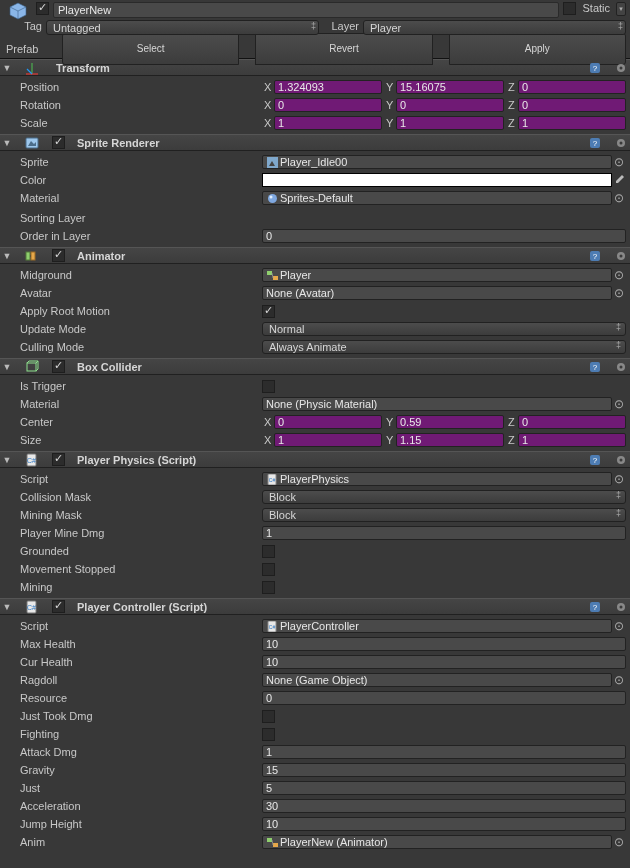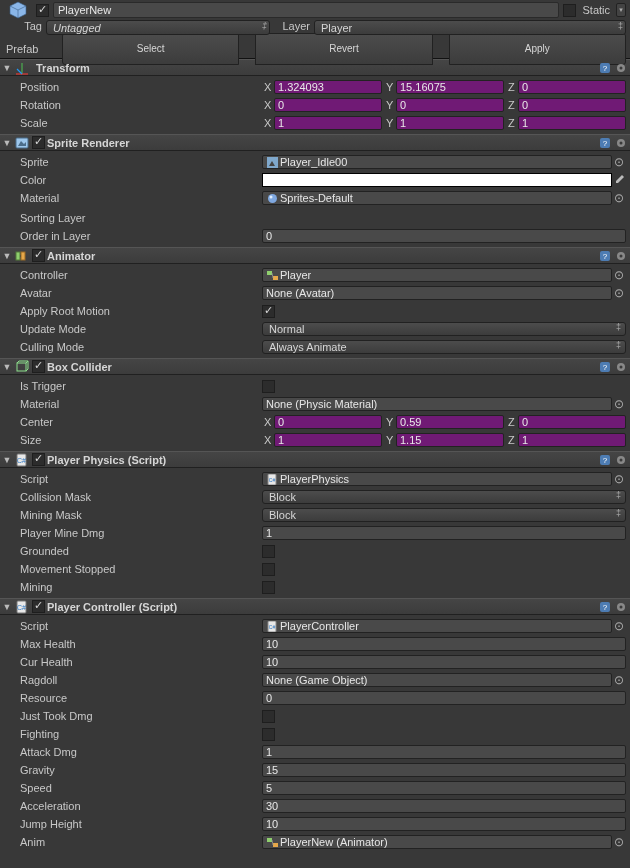--- a/index.html
+++ b/index.html
@@ -7,54 +7,54 @@
   body {
     background: #383838;
     font-family: Arial, Helvetica, sans-serif;
     font-size: 11px;
     color: #c8c8c8;
     user-select: none;
   }
 
   
   .hdr { padding: 0; }
-  .hdr-row1 { display: flex; align-items: center; height: 20px; padding: 2px 4px; gap: 4px; }
+  .hdr-row1 { display: flex; height: 20px; padding: 2px 4px; gap: 4px; }
   .cube-icon { width: 28px; height: 18px; display: flex; align-items: center; justify-content: center; }
   .cube-icon svg { width: 20px; height: 20px; }
   .chk { width: 13px; height: 13px; background: #2c2c2c; border: 1px solid #1e1e1e; display: inline-block; position: relative; }
   .chk.checked::after { content: "✓"; position: absolute; left: 1px; top: -2px; font-size: 11px; color: #d8d8d8; }
   .name-box { flex: 1; height: 16px; background: #494949; border: 1px solid #2a2a2a; border-radius: 2px; padding: 0 4px; line-height: 14px; color: #e8e8e8; }
   .static-chk { width: 13px; height: 13px; background: #2c2c2c; border: 1px solid #1e1e1e; display: inline-block; }
   .static-lbl { color: #c8c8c8; padding: 0 2px; }
   .static-dd { width: 10px; height: 14px; background: #434343; border: 1px solid #222; border-radius: 2px; display: flex; align-items: center; justify-content: center; font-size: 7px; color: #aaa; }
 
   .hdr-row2 { display: flex; align-items: flex-start; height: 19px; padding: 0 4px; gap: 4px; }
   .tagl { width: 38px; text-align: right; color: #c8c8c8; }
   .dd { height: 15px; background: linear-gradient(#4c4c4c,#3c3c3c); border: 1px solid #212121; border-radius: 3px; display: flex; align-items: center; padding: 0 6px; gap: 4px; color: #d6d6d6; position: relative; }
   .dd::after { content: "‡"; position: absolute; right: 4px; top: 0px; font-size: 9px; color: #aaa; letter-spacing: -2px; }
-  .tag-dd { width: 224px; font-style: italic; }
+  .tag-dd { width: 273px; }
   .layerl { width: 36px; text-align: right; }
   .layer-dd { flex: 1; }
 
   .hdr-row3 { display: flex; align-items: center; height: 19px; padding: 0 4px; gap: 16px; }
   .prefl { width: 42px; text-align: left; padding-left: 2px; }
   .pbtn { flex: 1; height: 32px; background: linear-gradient(#4c4c4c,#3c3c3c); border: 1px solid #212121; display: flex; align-items: center; justify-content: center; font-size: 10px; color: #d6d6d6; }
   .pbtn:first-of-type { border-radius: 3px 0 0 3px; }
   .pbtn:last-of-type { border-radius: 0 3px 3px 0; }
   .hdr-bot { height: 1px; background: #111; }
 
   
   .comp-h {
     height: 17px;
     background: linear-gradient(#454545, #3c3c3c);
     border-top: 1px solid #555;
     border-bottom: 1px solid #202020;
     display: flex; align-items: center;
     padding: 0 2px;
-    gap: 2px;
+    gap: 12px;
   }
   .fold { width: 10px; font-size: 9px; color: #bababa; display: flex; align-items: center; justify-content: center; }
   .fold::before { content: "▼"; }
   .comp-icon { width: 16px; height: 14px; display: flex; align-items: center; justify-content: center; }
   .comp-title { font-weight: bold; color: #d6d6d6; flex: 1; }
   .help-icon, .gear-icon { width: 14px; height: 14px; display: flex; align-items: center; justify-content: center; font-size: 11px; color: #86b3e6; }
   .gear-icon { color: #999; columns: #aaa; }
 
   
   .props { background: #383838; }
@@ -276,21 +276,21 @@
     </span>
   <span class="gear-icon">
       <svg width="12" height="12" viewBox="0 0 12 12">
         <circle cx="6" cy="6" r="4" fill="#888"></circle>
         <circle cx="6" cy="6" r="1.5" fill="#3a3a3a"></circle>
       </svg>
     </span>
 </div>
 <div class="props">
   <div class="prow first">
-    <span class="plabel">Controller</span>
+    <span class="plabel">Midground</span>
     <div class="obj">
         <span class="oicon">
           <svg width="11" height="11" viewBox="0 0 11 11">
             <rect x="0" y="1" width="5" height="4" fill="#8fcf6e"></rect>
             <rect x="6" y="6" width="5" height="4" fill="#e6a84a"></rect>
             <path d="M5 3 L6 8" stroke="#999" stroke-width="0.8"></path>
           </svg>
         </span>
         <span>Player</span>
       </div>
@@ -533,21 +533,21 @@
   </div>
   <div class="prow">
     <span class="plabel">Attack Dmg</span>
     <div class="numfull">1</div>
   </div>
   <div class="prow">
     <span class="plabel">Gravity</span>
     <div class="numfull">15</div>
   </div>
   <div class="prow">
-    <span class="plabel">Speed</span>
+    <span class="plabel">Just</span>
     <div class="numfull">5</div>
   </div>
   <div class="prow">
     <span class="plabel">Acceleration</span>
     <div class="numfull">30</div>
   </div>
   <div class="prow">
     <span class="plabel">Jump Height</span>
     <div class="numfull">10</div>
   </div>

